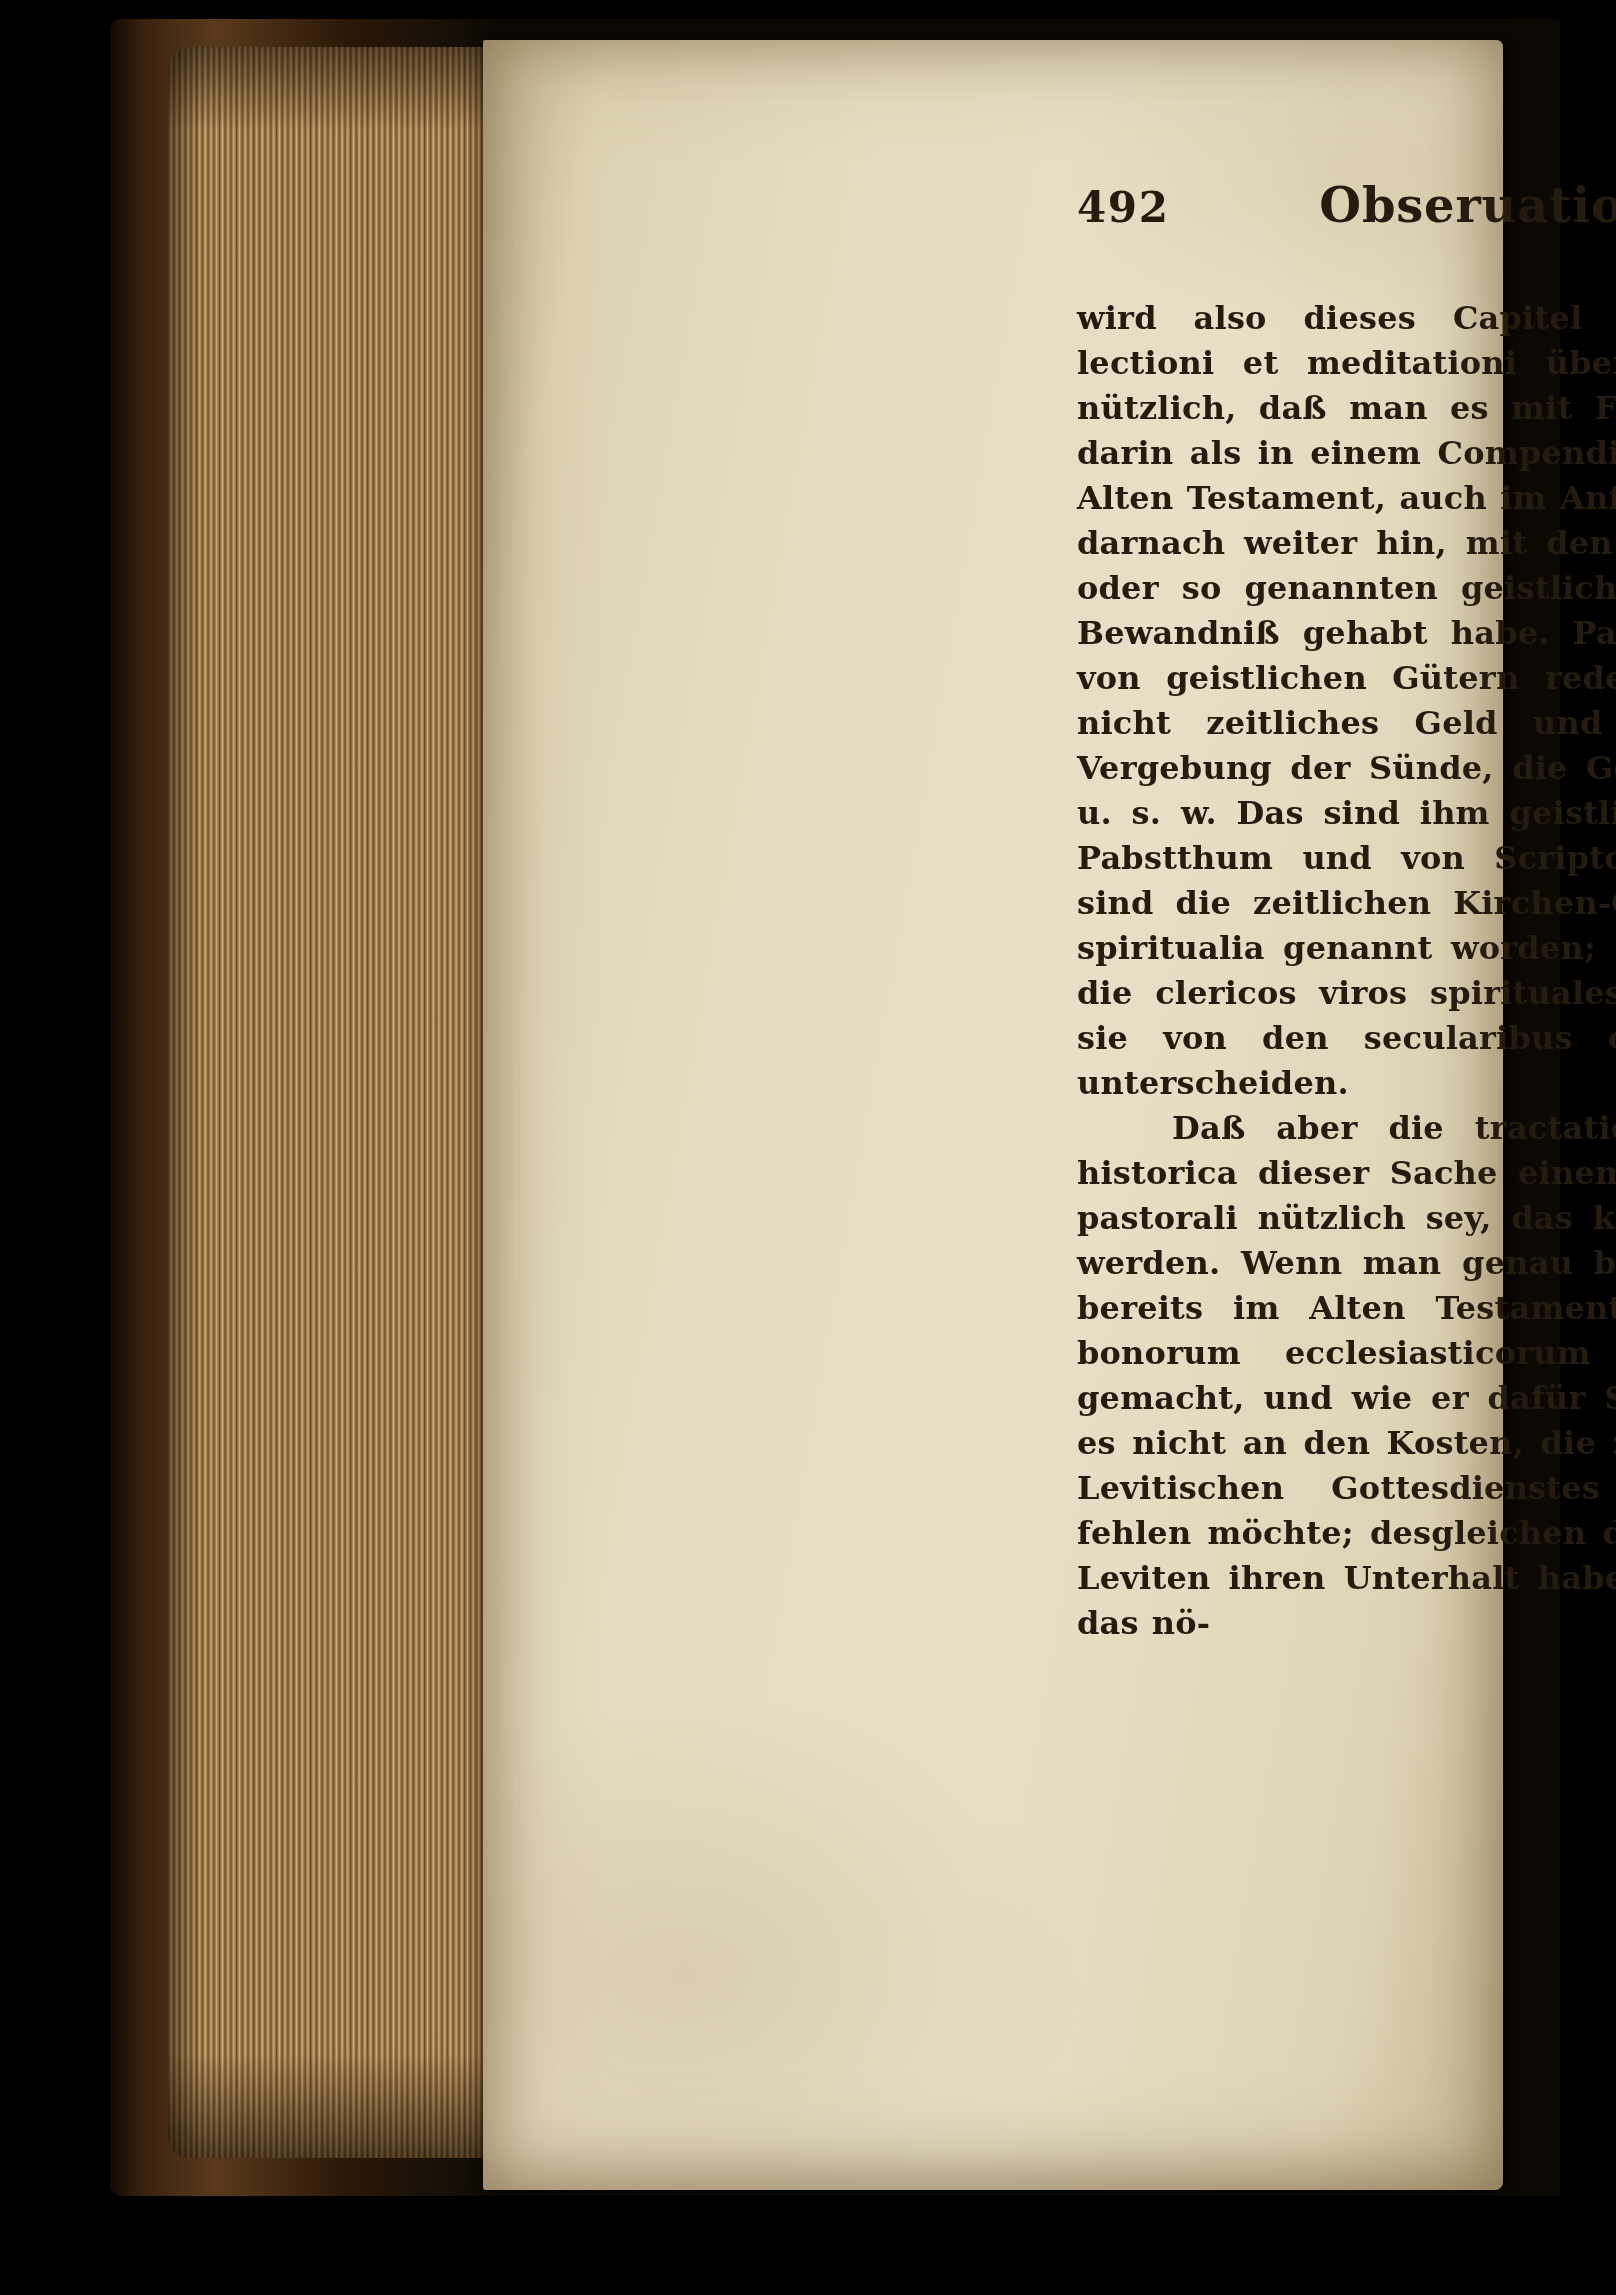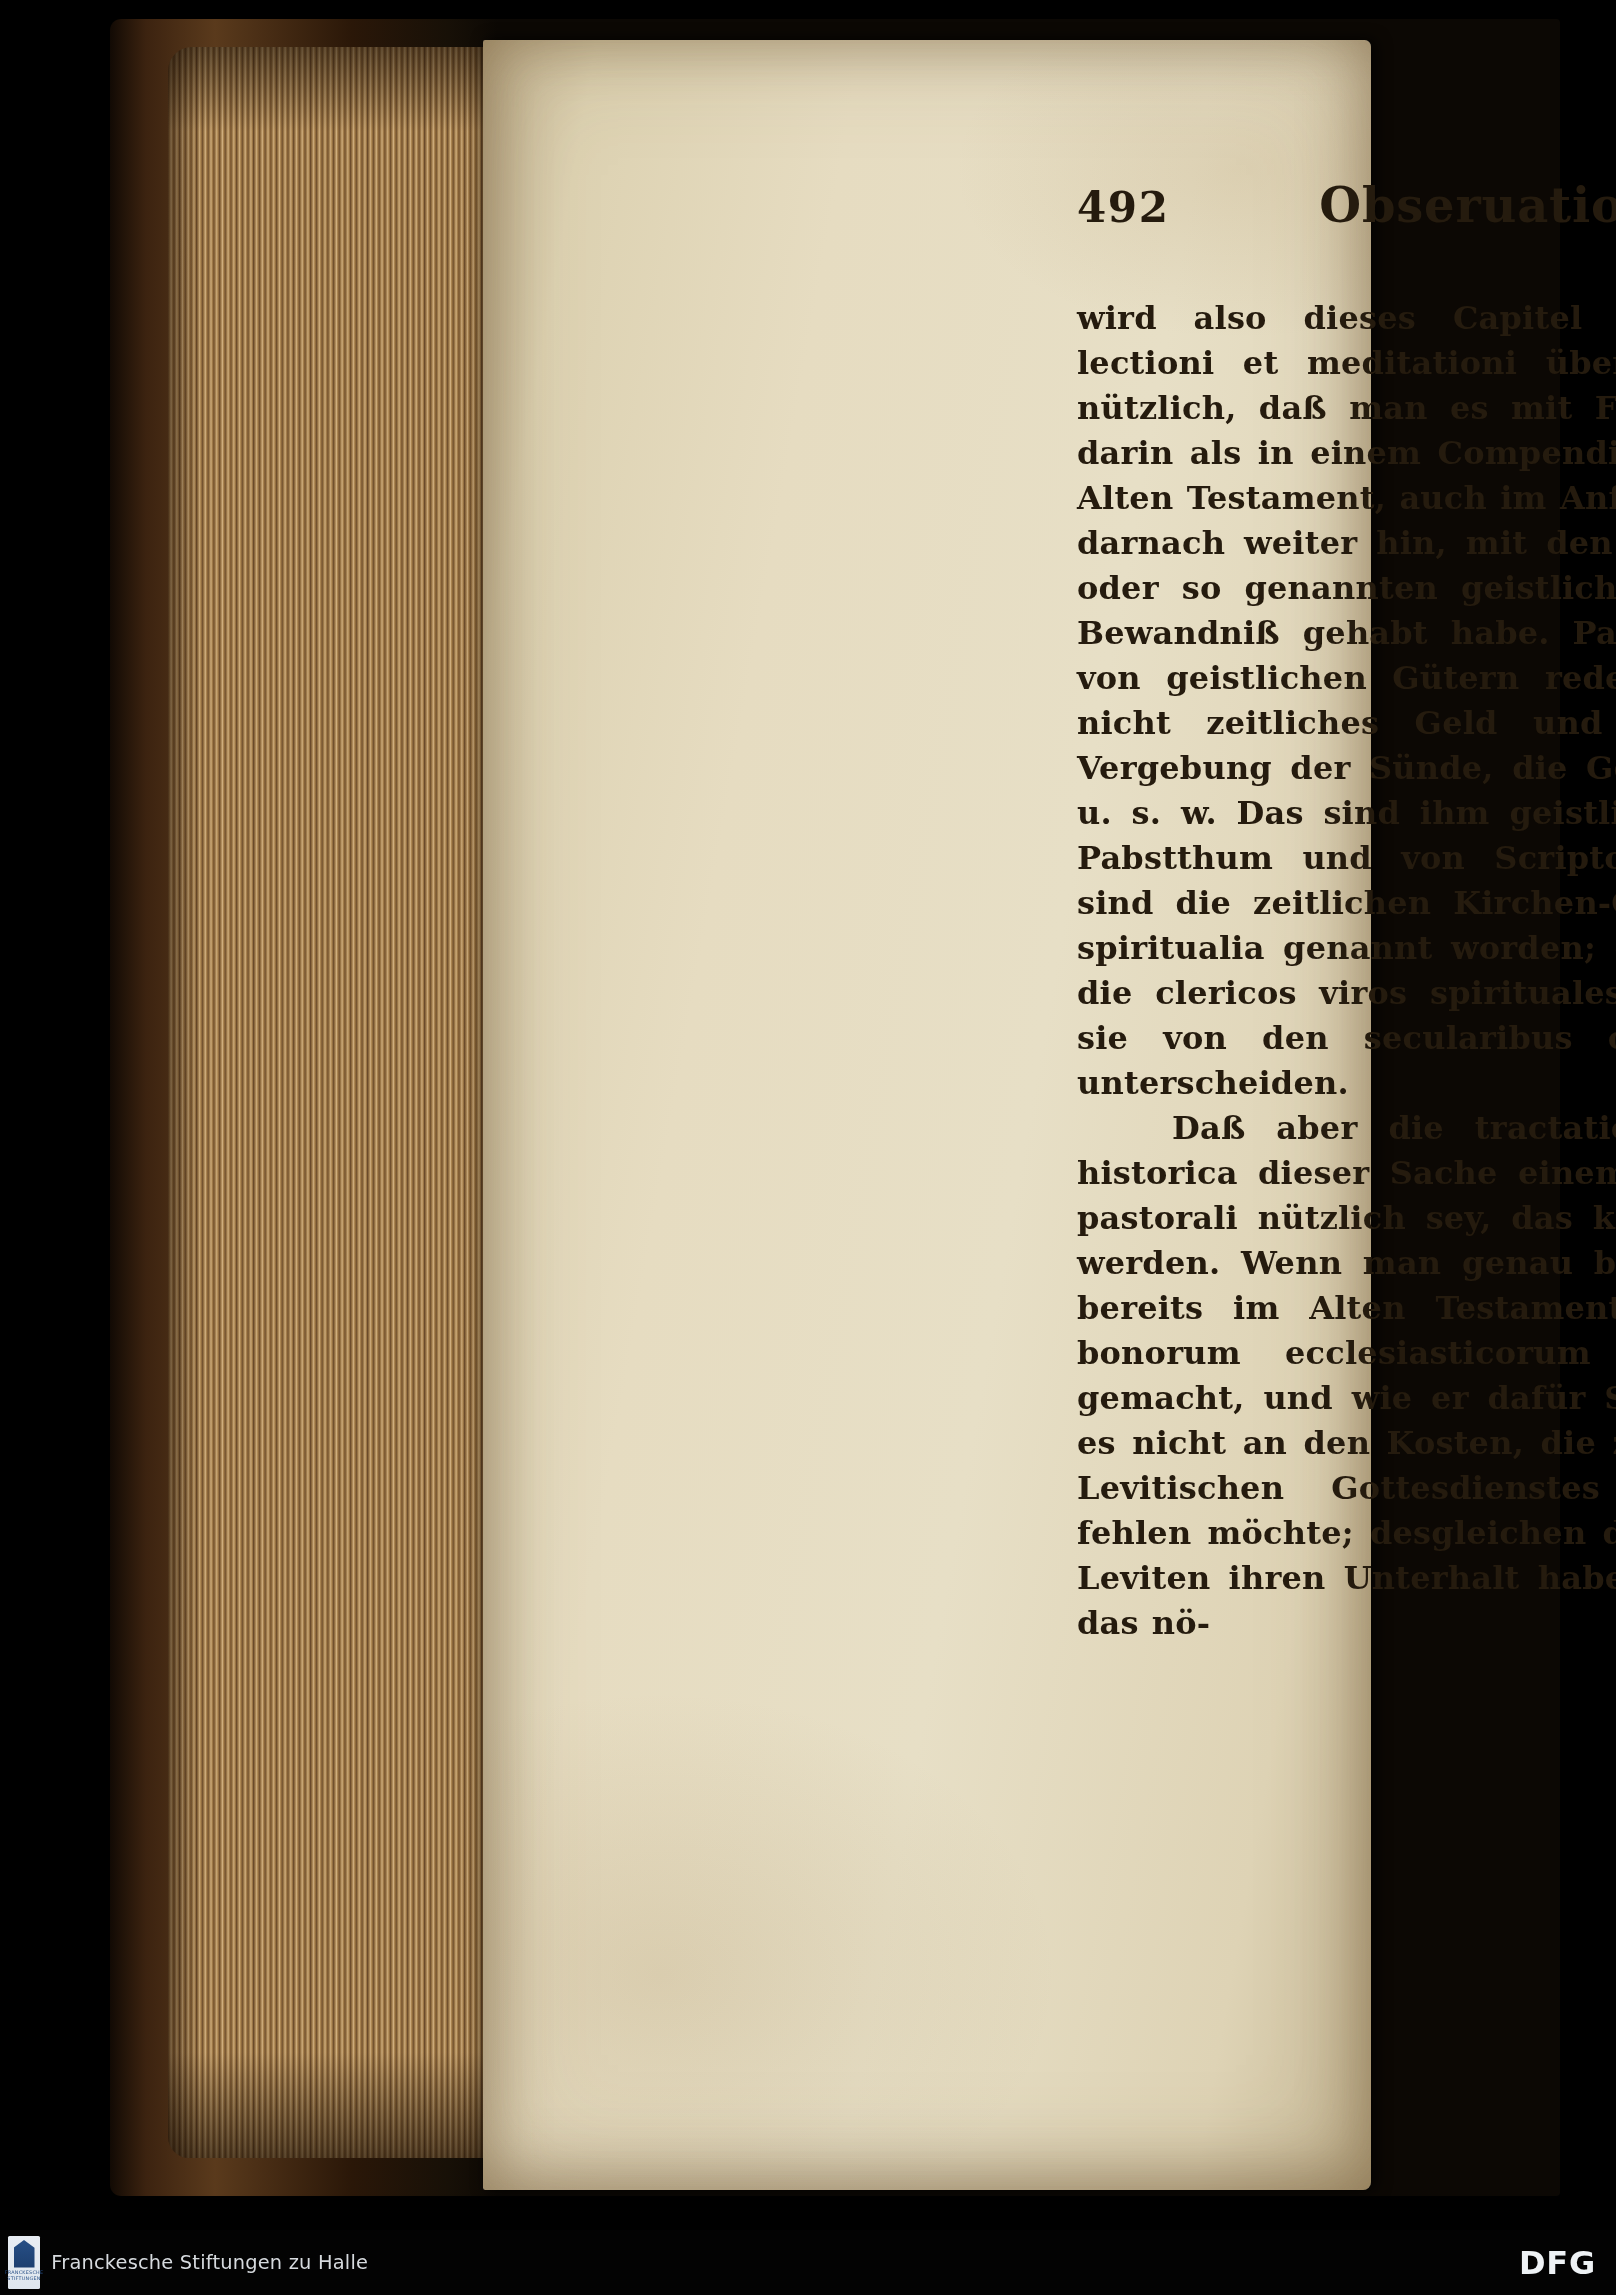--- a/index.html
+++ b/index.html
@@ -22,21 +22,21 @@
     position:absolute; left:168px; top:47px; width:333px; height:2111px;
     background:
       linear-gradient(180deg, rgba(20,10,2,.55) 0, rgba(20,10,2,0) 4%, rgba(20,10,2,0) 95%, rgba(20,10,2,.6) 100%),
       linear-gradient(90deg, rgba(30,15,4,.5) 0, rgba(30,15,4,0) 10%, rgba(30,15,4,0) 88%, rgba(40,25,8,.35) 100%),
       repeating-linear-gradient(90deg,#6a4a2a 0px,#9c7848 1.6px,#cfae7e 3.2px,#b08a55 4px,#7c5830 5.7px);
     border-radius:24px 0 0 21px;
   }
 
   
   .paper {
-    position:absolute; left:483px; top:40px; width:888px; height:2150px;
+    position:absolute; left:483px; top:40px; width:1020px; height:2150px;
     background:
       radial-gradient(ellipse 404px 242px at 85% 6%, rgba(170,140,90,.18), rgba(0,0,0,0) 70%),
       radial-gradient(ellipse 566px 404px at 20% 90%, rgba(150,120,70,.16), rgba(0,0,0,0) 70%),
       linear-gradient(100deg,#c7b897 0%,#ddd2b2 9%,#e6dcc1 30%,#e7dfc6 58%,#ded3b5 86%,#c8ba98 100%);
     box-shadow:
       inset 0 0 113px rgba(115,88,50,.28),
       inset -13px -18px 57px rgba(105,80,45,.38),
       inset 21px 11.3px 48px rgba(120,95,60,.26),
       4.8px 0 14.5px rgba(0,0,0,.8);
     border-radius:2.4px 6.5px 8px 2.4px;
@@ -126,23 +126,15 @@
 
       <div class="body-text">
         <p>wird also dieses Capitel cuiuslibet priuatae lectioni et meditationi überlassen. Es ist gar nützlich, daß man es mit Fleiß lese, weil man darin als in einem Compendio antrift, was es im Alten Testament, auch im Anfang des Neuen, und darnach weiter hin, mit den bonis ecclesiasticis oder so genannten geistlichen Gütern für eine Bewandniß gehabt habe. Paulus zwar, wenn er von geistlichen Gütern redet, meinet darunter nicht zeitliches Geld und Gut; sondern die Vergebung der Sünde, die Gerechtigkeit Christi, u. s. w. Das sind ihm geistliche Güter; aber im Pabstthum und von Scriptoribus ecclesiasticis sind die zeitlichen Kirchen-Güter abusiue bona spiritualia genannt worden; gleichwie man auch die clericos viros spirituales genennet hat, um sie von den secularibus oder weltlichen zu unterscheiden.</p>
         <p class="indented">Daß aber die tractatio und consideratio historica dieser Sache einem im officio et cura pastorali nützlich sey, das kan leicht dargethan werden. Wenn man genau betrachtet, was GOtt bereits im Alten Testament in Ansehung der bonorum ecclesiasticorum für Veranstaltung gemacht, und wie er dafür Sorge getragen, daß es nicht an den Kosten, die zu Beobachtung des Levitischen Gottesdienstes erfodert wurden, fehlen möchte; desgleichen daß die Priester und Leviten ihren Unterhalt haben, auch den Armen das nö-</p>
         <div class="catchword-line">thige</div>
       </div>
 
     </div>
   </div>
 
-  <div class="footer-bar">
-    <div class="franckesche-logo">
-      <div class="emblem"></div>
-      <div class="emblem-text">FRANCKESCHE STIFTUNGEN</div>
-    </div>
-    <span class="institution-label">Franckesche Stiftungen zu Halle</span>
-    <span class="dfg-logo">DFG</span>
-  </div>
 
 </div>
 
 
 </body></html>

